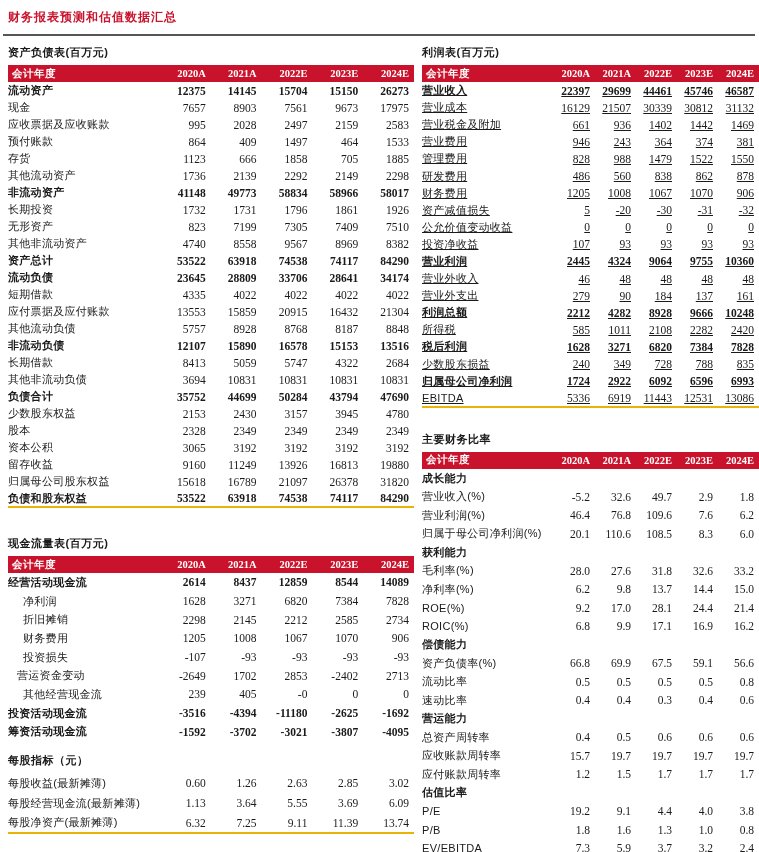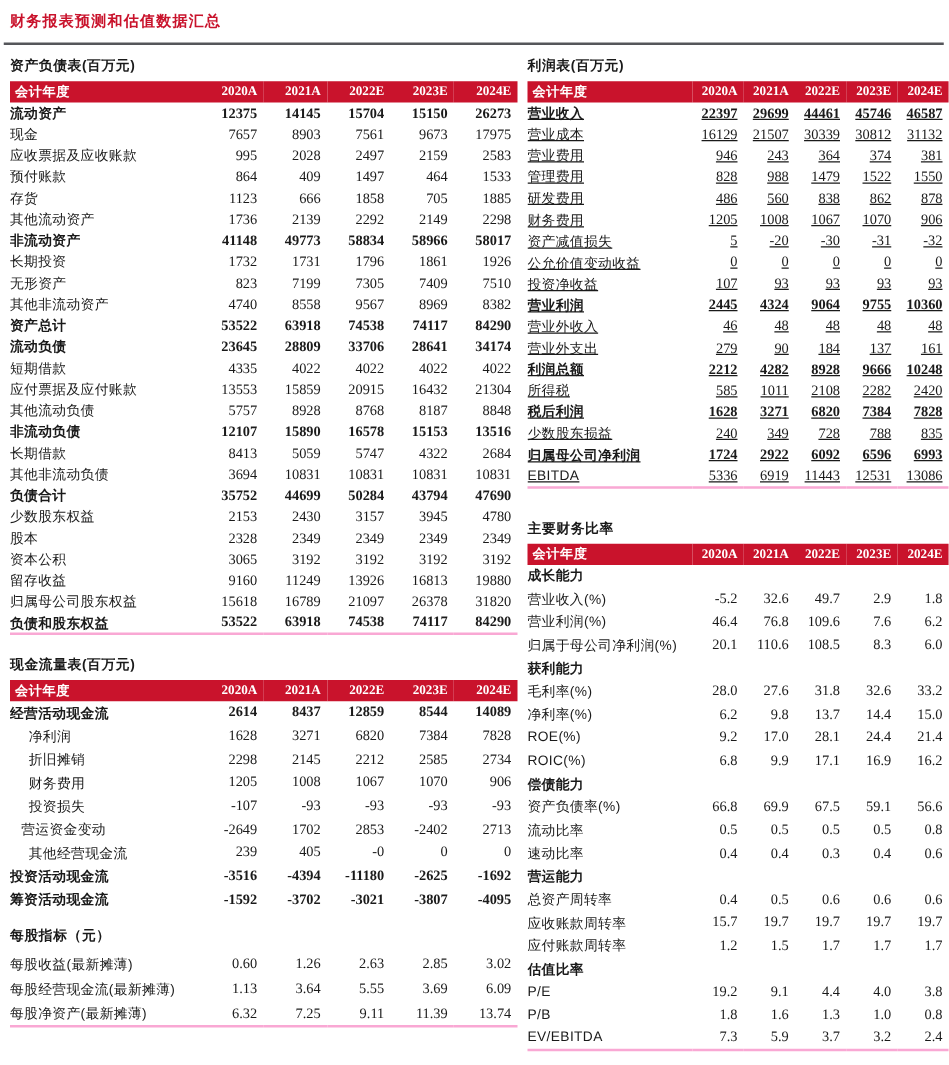--- a/index.html
+++ b/index.html
@@ -12,21 +12,21 @@
   .page { width:759px; height:852px; overflow:hidden; }
   .report-title {
     color:var(--accent); font-weight:bold; font-size:12px;
     margin:9px 0 0 8px; letter-spacing:1px;
   }
   .title-rule { border:none; border-top:2px solid var(--rule); margin:8px 4px 0 3px; }
   .cols { display:flex; padding-left:8px; }
   .col-left  { width:406px; }
   .col-right { width:337px; margin-left:8px; }
   .tbl-title { font-weight:bold; font-size:11px; margin:9px 0 5px 0; letter-spacing:0.5px; }
-  .mt-cash { margin-top:16px; }
+  .mt-cash { margin-top:28px; }
   .mt-pershare { margin-top:12px; }
   .mt-ratios { margin-top:24px; }
   table { width:100%; border-collapse:collapse; table-layout:fixed; }
   .col-left  col.c-label { width:152px; }
   .col-left  col.c-num   { width:50.8px; }
   .col-right col.c-label { width:132px; }
   .col-right col.c-num   { width:41px; }
   thead th {
     background:var(--accent); color:#ffffff; font-size:10.5px;
     height:17px; font-weight:bold; padding:0;
@@ -37,21 +37,21 @@
   td.label { text-align:left; white-space:nowrap; overflow:hidden; letter-spacing:0.3px; }
   td.label.ind1 { padding-left:9px; }
   td.label.ind2 { padding-left:15px; }
   td.num { text-align:right; padding-right:5px; font-family:"Liberation Serif",serif; font-size:11.5px; }
   tr.bold td { font-weight:bold; }
   .rh-bal  tbody tr { height:17px; }
   .rh-inc  tbody tr { height:17.1px;text-decoration:underline; }
   .rh-cash tbody tr { height:18.7px; }
   .rh-ps   tbody tr { height:20px; }
   .rh-rat  tbody tr { height:18.5px; }
-  .t-end tbody tr:last-child td { border-bottom:2px solid #f9a8d4; }
+  .t-end tbody tr:last-child td { border-bottom:2px solid #eab308; }
 </style>
 </head>
 <body>
 
 <div class="page">
 
   <div class="report-title">财务报表预测和估值数据汇总</div>
   <hr class="title-rule">
 
   <div class="cols">
@@ -458,20 +458,28 @@
               </tr>
               <tr>
                 <td class="label">营业成本</td>
                 <td class="num">16129</td>
                 <td class="num">21507</td>
                 <td class="num">30339</td>
                 <td class="num">30812</td>
                 <td class="num">31132</td>
               </tr>
               <tr>
+                <td class="label">营业税金及附加</td>
+                <td class="num">661</td>
+                <td class="num">936</td>
+                <td class="num">1402</td>
+                <td class="num">1442</td>
+                <td class="num">1469</td>
+              </tr>
+              <tr>
                 <td class="label">营业费用</td>
                 <td class="num">946</td>
                 <td class="num">243</td>
                 <td class="num">364</td>
                 <td class="num">374</td>
                 <td class="num">381</td>
               </tr>
               <tr>
                 <td class="label">管理费用</td>
                 <td class="num">828</td>

